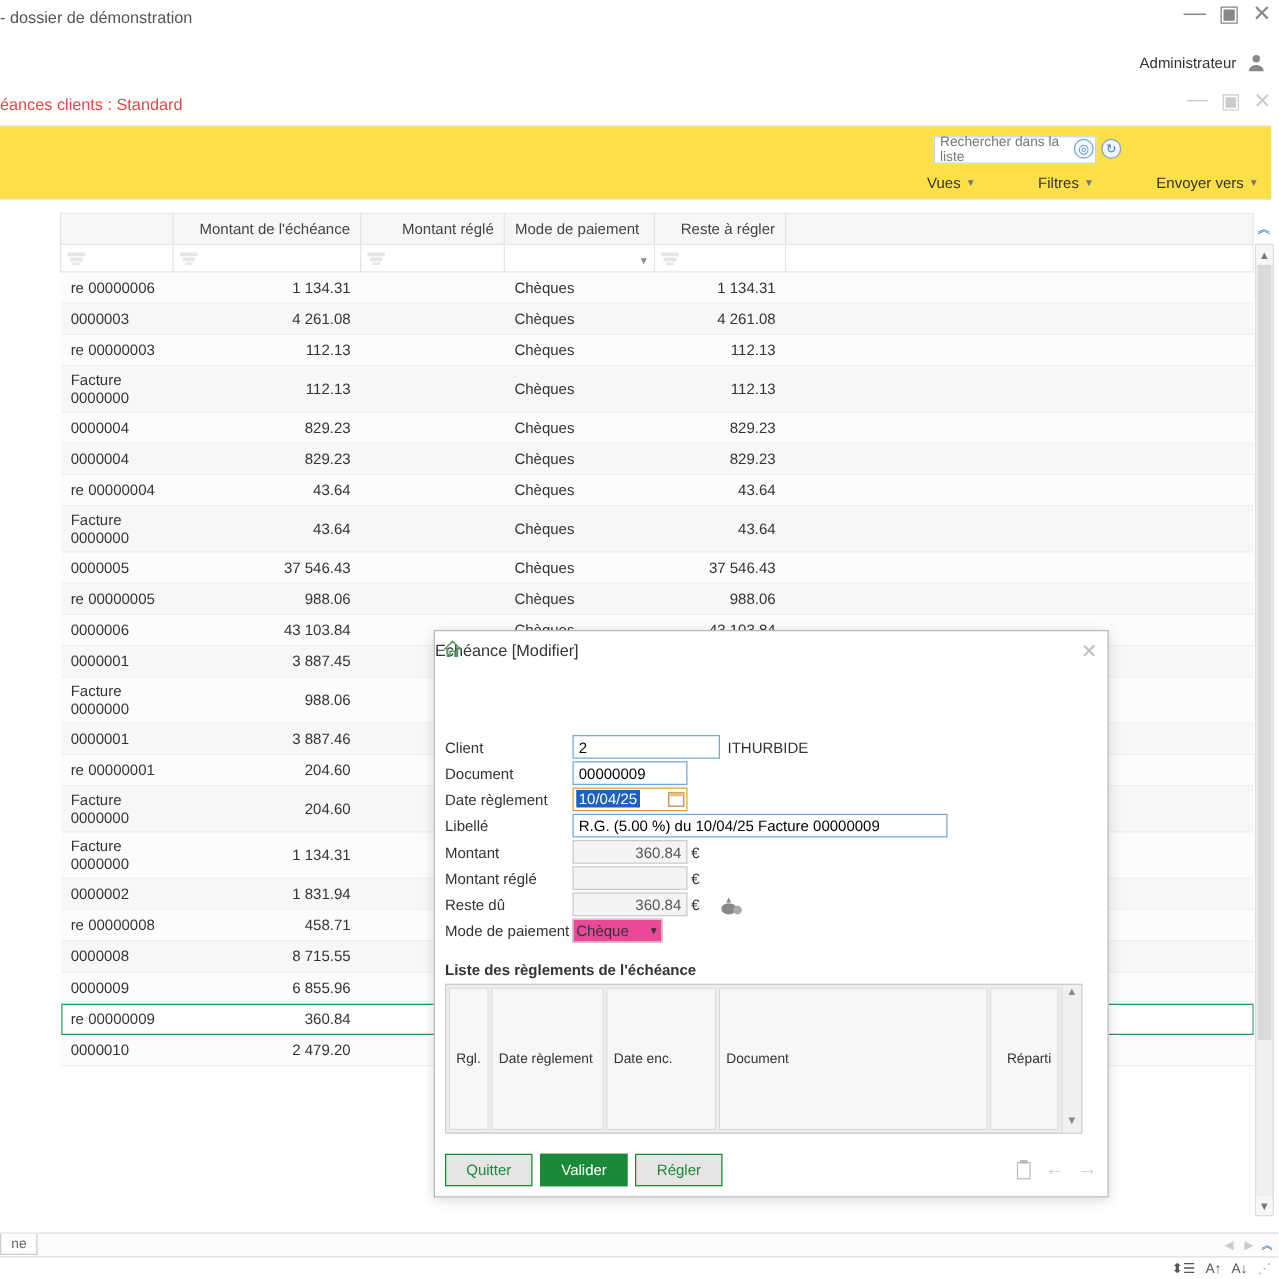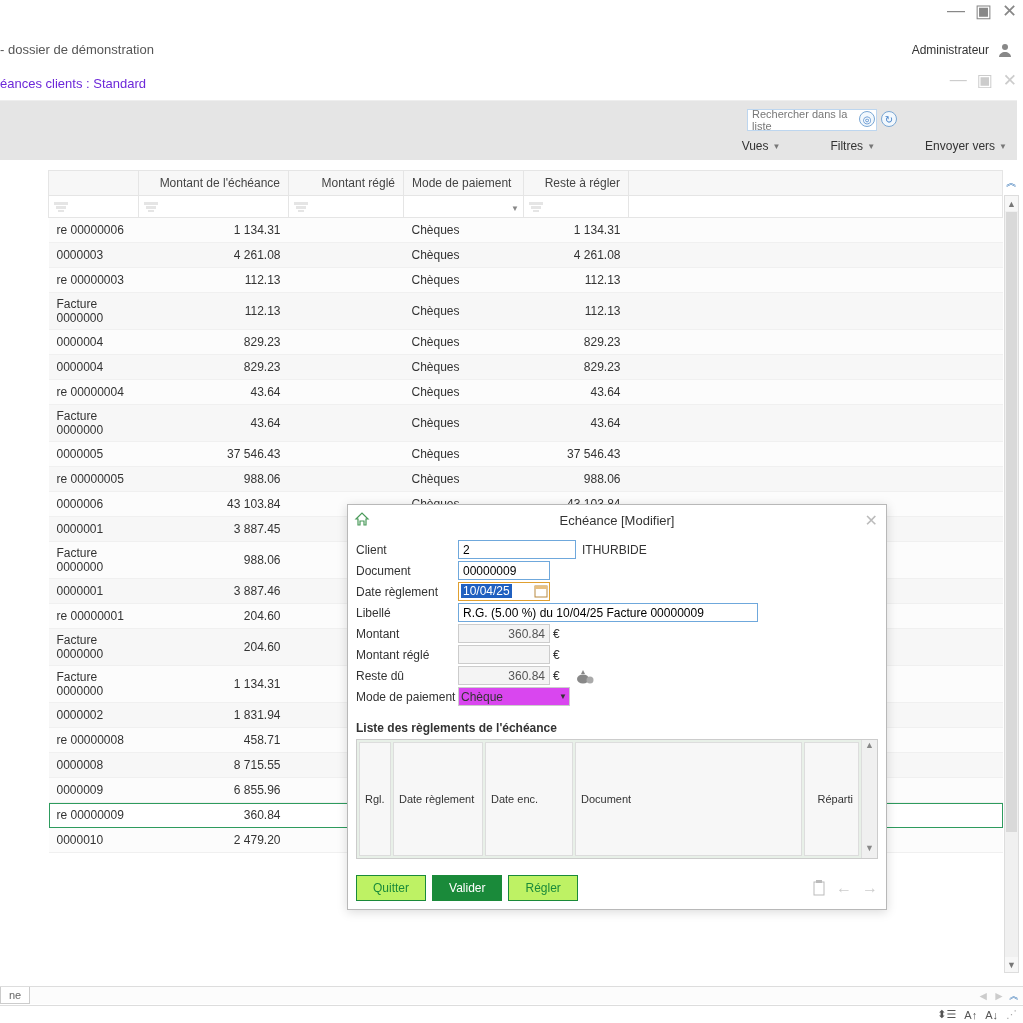--- a/index.html
+++ b/index.html
@@ -1,31 +1,31 @@
 <!DOCTYPE html>
 <html><head>
 <meta charset="utf-8">
 <style>
 * { box-sizing: border-box; margin: 0; padding: 0; }
 body { font-family: "Segoe UI", Tahoma, sans-serif; font-size: 12px; color: #333; background: #fff; overflow: hidden; width: 1023px; height: 1023px; position: relative; }
 
 
-.window-title { position: absolute; top: 6px; left: 0; font-size: 13px; color: #555; margin-top: 36px; }
+.window-title { position: absolute; top: 6px; left: 0; font-size: 13px; color: #555; }
 .window-controls-top { position: absolute; top: 0; right: 6px; display: flex; gap: 10px; }
 .window-controls-top span { font-size: 18px; color: #888; cursor: pointer; }
 .admin-row { position: absolute; top: 42px; right: 10px; display: flex; align-items: center; gap: 8px; text-align: right; }
 .admin-row .user-icon { width: 16px; height: 16px; }
 
 
-.subwindow-title { position: absolute; top: 76px; left: 0; font-size: 13px; color: #6d28d9; }
+.subwindow-title { position: absolute; top: 76px; left: 0; font-size: 13px; color: #ef4444; }
 .subwindow-controls { position: absolute; top: 70px; right: 6px; display: flex; gap: 10px; }
 .subwindow-controls span { font-size: 17px; color: #ccc; }
 
 
-.toolbar-area { position: absolute; top: 100px; left: 0; right: 6px; height: 60px; background: #e5e5e5; border-top: 1px solid #eee; border-bottom: 1px solid #e5e5e5; }
+.toolbar-area { position: absolute; top: 100px; left: 0; right: 6px; height: 60px; background: #fde047; border-top: 1px solid #eee; border-bottom: 1px solid #e5e5e5; }
 .search-dropdown { position: absolute; top: 8px; right: 140px; width: 130px; height: 22px; border: 1px solid #bdd6ef; background: #fff; font-size: 11px; color: #777; padding: 2px 4px; display: flex; align-items: center; justify-content: space-between; }
 .search-dropdown .dd-arrow { font-size: 8px; color: #555; }
 .search-icons { position: absolute; top: 10px; right: 120px; display: flex; gap: 6px; }
 .circle-btn { width: 16px; height: 16px; border-radius: 50%; border: 1px solid #7aa7d4; display: flex; align-items: center; justify-content: center; font-size: 10px; color: #4682c8; background: #f2f8fd; }
 .view-menus { position: absolute; bottom: 6px; right: 0; display: flex; gap: 50px; padding-right: 10px; }
 .view-menus .menu-item { color: #333; display: flex; align-items: center; gap: 4px; cursor: pointer; }
 .view-menus .dd-arrow { font-size: 8px; color: #777; }
 .chevrons-collapse { position: absolute; top: 175px; right: 6px; color: #3a78b8; font-size: 11px; cursor: pointer; }
 
 
@@ -48,53 +48,53 @@
 .vscroll .thumb { position: absolute; top: 16px; left: 1px; right: 1px; height: 620px; background: #d9d9d9; }
 
 
 .bottom-bar { position: absolute; bottom: 19px; left: 0; right: 0; height: 18px; border-top: 1px solid #ddd; background: #fcfcfc; display: flex; align-items: center; }
 .bottom-tab { height: 100%; padding: 0 8px; border: 1px solid #ccc; border-top: none; background: #fff; font-size: 11px; color: #666; display: flex; align-items: center; }
 .bottom-ctrls-right { position: absolute; right: 4px; display: flex; gap: 4px; align-items: center; }
 .bottom-chevrons { color: #3a78b8; font-size: 10px; }
 .status-strip { position: absolute; bottom: 0; left: 0; right: 0; height: 18px; border-top: 1px solid #ddd; display: flex; justify-content: flex-end; align-items: center; padding-right: 6px; gap: 8px; font-size: 11px; color: #555; }
 .status-strip span { display: inline-flex; align-items: center; }
 .dialog { position: absolute; top: 504px; left: 347px; width: 540px; background: #fff; border: 1px solid #b8b8b8; box-shadow: 0 2px 10px rgba(0,0,0,0.15); }
-.dialog-header { height: 30px; display: flex; align-items: center; justify-content: center; position: relative; }
+.dialog-header { height: 30px; display: flex; align-items: center; position: relative; }
 .dialog-header .home-icon { position: absolute; left: 6px; top: 6px; color: #4a9a5a; font-size: 16px; }
 .dialog-header .close-icon { position: absolute; right: 8px; top: 6px; color: #bbb; font-size: 16px; cursor: pointer; }
 .dialog-title { font-size: 13px; color: #333; }
-.dialog-body { padding: 4px 8px 8px 8px; }
+.dialog-body { padding: 4px 20px 8px 8px; margin-top: 48px; }
 .form-row { display: flex; align-items: center; height: 21px; margin-bottom: 0; }
 .form-label { width: 102px; font-size: 12px; color: #333; }
 .form-input { height: 19px; border: 1px solid #ccc; font-size: 12px; padding: 0 4px; background: #fff; }
 .form-input.blue { border-color: #6fa8dc; }
 .form-input.ro { background: #f4f4f4; color: #555; }
 .client-code { width: 118px; }
 .client-name { margin-left: 6px; font-size: 12px; }
 .doc-input { width: 92px; }
 .date-input-wrap { position: relative; width: 92px; }
 .date-input { width: 92px; border: 1px solid #e0a030; }
 .date-hl { position: absolute; left: 3px; top: 2px; background: #2060c0; color: #fff; font-size: 12px; padding: 0 2px; }
 .cal-icon { position: absolute; right: 2px; top: 2px; width: 14px; height: 14px; }
 .libelle-input { width: 300px; }
 .amount-input { width: 92px; text-align: right; }
 .currency { margin-left: 3px; font-size: 12px; }
 .moneybag-icon { margin-left: 16px; width: 18px; height: 16px; }
-.pay-select { width: 112px; height: 19px; border: 1px solid #ccc; font-size: 12px; padding: 0 2px; display: flex; align-items: center; justify-content: space-between; background: #d946ef; }
+.pay-select { width: 72px; height: 19px; border: 1px solid #ccc; font-size: 12px; padding: 0 2px; display: flex; align-items: center; justify-content: space-between; background: #ec4899; }
 
 .reg-section-title { font-weight: bold; font-size: 12px; margin: 14px 0 4px 0; }
 .reg-table-wrap { border: 1px solid #ccc; height: 120px; display: flex; background: #e8f0e8; }
 .reg-table { flex: 1; }
 .reg-table thead th { background: #f7f7f7; border: 1px solid #ddd; font-weight: normal; font-size: 11px; padding: 3px 5px; text-align: left; }
 .reg-table thead th.ralign { text-align: right; }
 .reg-vscroll { width: 16px; background: #f0f0f0; border-left: 1px solid #ddd; display: flex; flex-direction: column; justify-content: space-between; }
 .reg-vscroll .arrow { height: 15px; text-align: center; font-size: 9px; color: #888; }
 
 .dialog-footer { display: flex; align-items: center; padding: 8px; gap: 6px; }
-.dlg-btn { height: 26px; padding: 0 16px; border: 1px solid #1a8a3a; background: #bef264; color: #1a8a3a; font-size: 12px; cursor: pointer; }
+.dlg-btn { height: 26px; padding: 0 16px; border: 1px solid #1a8a3a; background: #e5e5e5; color: #1a8a3a; font-size: 12px; cursor: pointer; }
 .dlg-btn.primary { background: #1a8a3a; color: #fff; }
 .footer-right-icons { margin-left: auto; display: flex; gap: 10px; align-items: center; color: #aaa; font-size: 16px; }
 
 svg { display: block; }
 </style>
 </head>
 <body>
 
 <div class="window-title"> - dossier de démonstration</div>
 <div class="window-controls-top">

